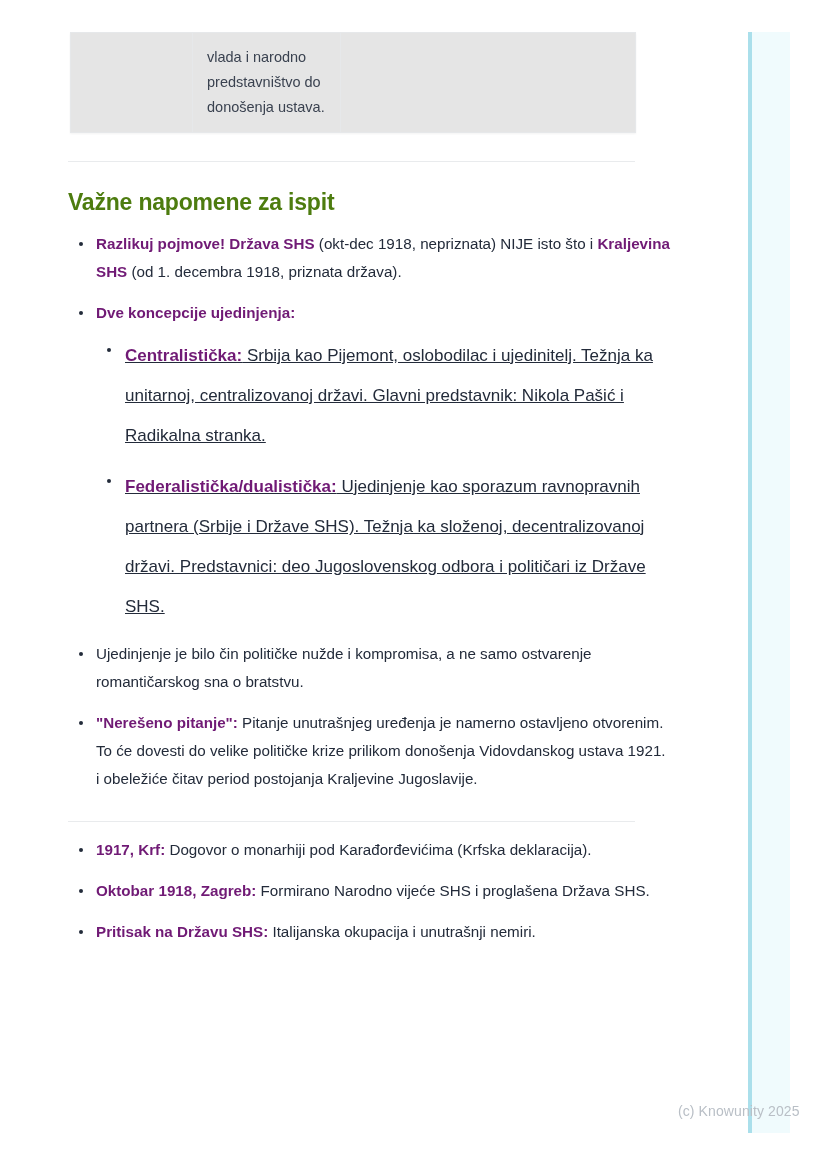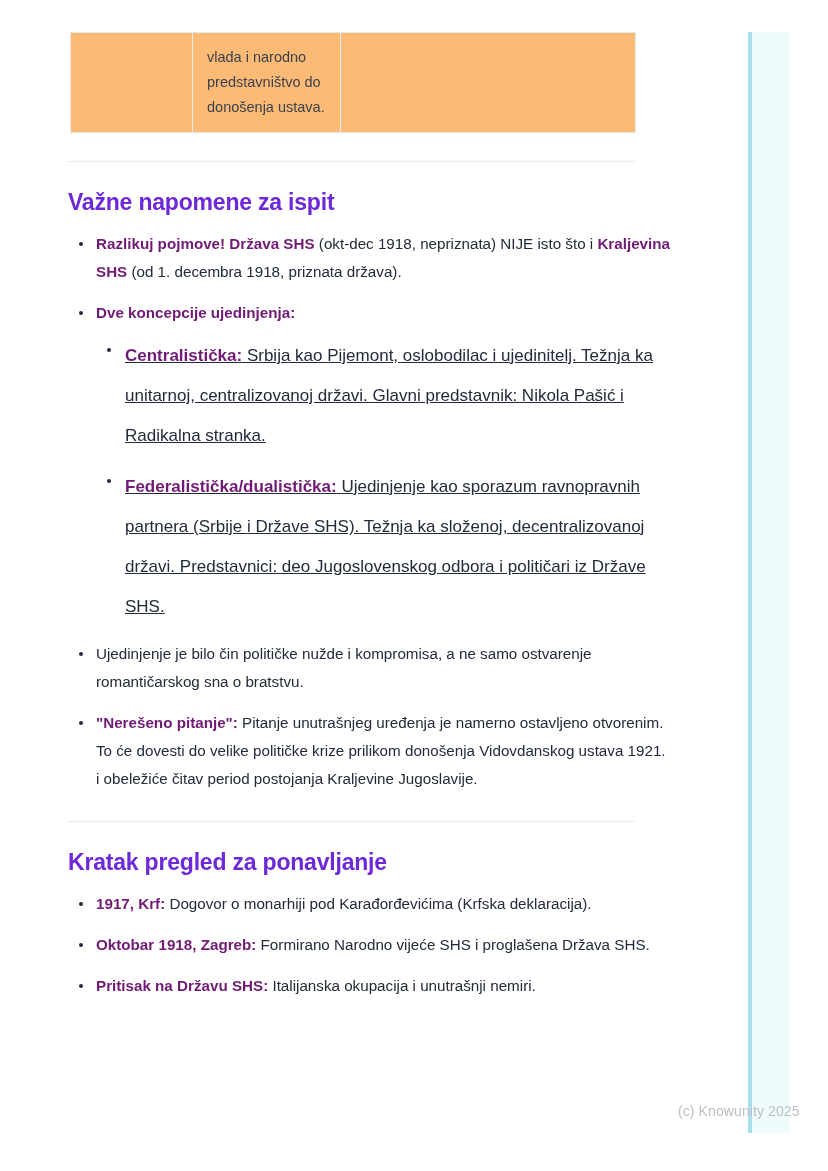--- a/index.html
+++ b/index.html
@@ -55,38 +55,38 @@
     background: #f8f9fa;
     box-shadow: 0 1px 2px rgba(0,0,0,0.05);
   }
   table.data-table td {
     border: 1px solid #e6e8ea;
     vertical-align: top;
     padding: 12px 14px;
     font-size: 14.5px;
     line-height: 25px;
     color: #3a4250;
-    background: #fdba74;
+    background: #e5e5e5;
     word-wrap: break-word;
   }
   table.data-table col.c1 { width: 122px; }
   table.data-table col.c2 { width: 148px; }
   table.data-table col.c3 { width: 295px; }
 
   
   hr.rule {
     border: none;
     border-top: 1px solid #e9ebed;
     margin: 28px 0 0 68px;
     width: 567px;
   }
 
   
   h2.section-title {
-    color: #6d28d9;
+    color: #4d7c0f;
     font-size: 23px;
     font-weight: 700;
     letter-spacing: -0.2px;
     margin: 27px 0 0 68px;
   }
 
   
   ul.bullets {
     list-style: none;
     margin: 14px 0 0 0;
@@ -184,21 +184,20 @@
       <ul class="bullets">
         <li><span class="b">Razlikuj pojmove! Država SHS</span><span> (okt-dec 1918, nepriznata) NIJE isto što i </span><span class="b">Kraljevina SHS</span><span> (od 1. decembra 1918, priznata država).</span></li>
         <li><span class="b">Dve koncepcije ujedinjenja:</span><ul class="sub-bullets">
             <li><span class="b">Centralistička:</span><span> Srbija kao Pijemont, oslobodilac i ujedinitelj. Težnja ka unitarnoj, centralizovanoj državi. Glavni predstavnik: Nikola Pašić i Radikalna stranka.</span></li>
             <li><span class="b">Federalistička/dualistička:</span><span> Ujedinjenje kao sporazum ravnopravnih partnera (Srbije i Države SHS). Težnja ka složenoj, decentralizovanoj državi. Predstavnici: deo Jugoslovenskog odbora i političari iz Države SHS.</span></li>
           </ul></li>
         <li><span>Ujedinjenje je bilo čin političke nužde i kompromisa, a ne samo ostvarenje romantičarskog sna o bratstvu.</span></li>
         <li><span class="b">"Nerešeno pitanje":</span><span> Pitanje unutrašnjeg uređenja je namerno ostavljeno otvorenim. To će dovesti do velike političke krize prilikom donošenja Vidovdanskog ustava 1921. i obeležiće čitav period postojanja Kraljevine Jugoslavije.</span></li>
       </ul>
       <hr class="rule">
-      <h2 class="section-title">Kratak pregled za ponavljanje</h2>
       <ul class="bullets">
         <li><span class="b">1917, Krf:</span><span> Dogovor o monarhiji pod Karađorđevićima (Krfska deklaracija).</span></li>
         <li><span class="b">Oktobar 1918, Zagreb:</span><span> Formirano Narodno vijeće SHS i proglašena Država SHS.</span></li>
         <li><span class="b">Pritisak na Državu SHS:</span><span> Italijanska okupacija i unutrašnji nemiri.</span></li>
       </ul>
     </div>
 
 </div>
 
 <div class="watermark">(c) Knowunity 2025</div>

